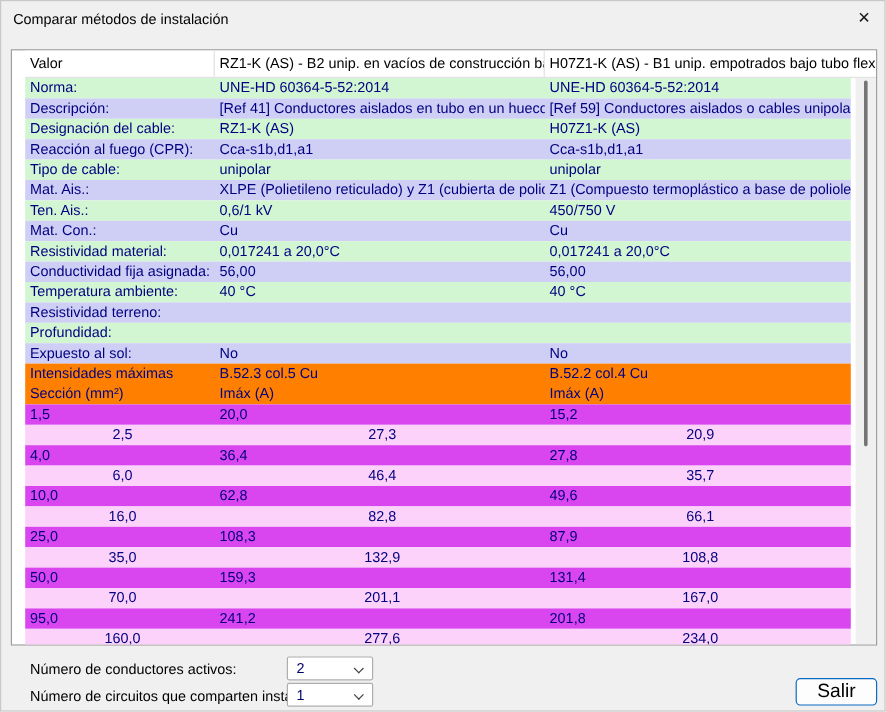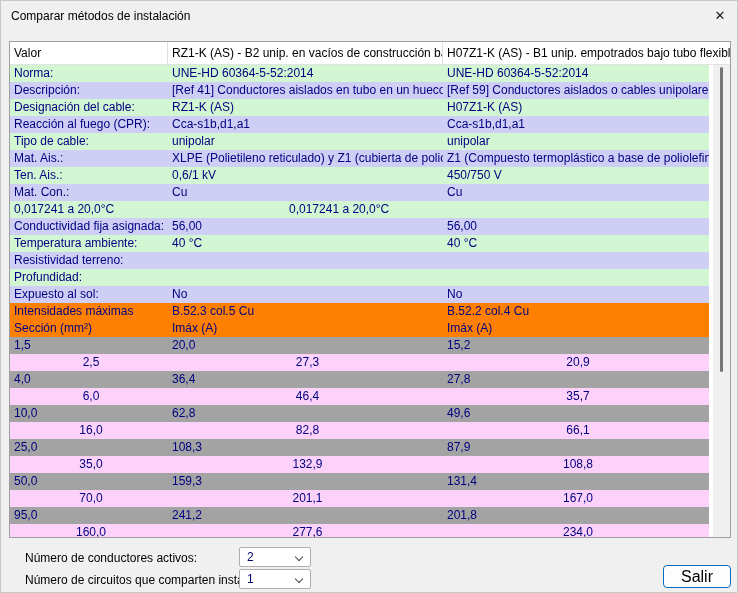--- a/index.html
+++ b/index.html
@@ -22,20 +22,21 @@
     display:flex; align-items:center; justify-content:center;
     font-size:13px; color:#1a1a1a; cursor:pointer;
   }
   
   .cmp-table {
     position:absolute; left:8px; top:40px;
     width:722px; height:497px;
     background:#fff;
     border:1px solid #9f9f9f;
     overflow:hidden;
+    padding-left:11px;
   }
   .thead {
     position:relative; z-index:2;
     display:flex; height:23px; line-height:23px;
     background:#fff; color:#000; font-size:12px;
     border-bottom:1px solid #e2e2e2;
     width:100%;
   }
   .thead .c0, .thead .c1 { border-right:1px solid #e0e0e0; }
   .tbody { width:calc(100% - 21px); }
@@ -43,21 +44,21 @@
     display:flex; height:17px; line-height:17px;
     font-size:12px; color:#000080;
   }
   .c { white-space:nowrap; overflow:hidden; }
   .c0 { width:158px; padding-left:4px; flex:none; }
   .c1 { width:275px; padding-left:4px; flex:none; }
   .c2 { flex:1; padding-left:4px; }
   .grn { background:#d2f5d2; }
   .lav { background:#cfcff6;justify-content:center; }
   .org { background:#ff8000; }
-  .ylw { background:#a3a3a3; }
+  .ylw { background:#d946ef; }
   .pnk { background:#fcd2fa;text-align:center; }
   
   .vscroll {
     position:absolute; top:23px; right:0; bottom:0; width:17px;
     background:#f0f0f0; z-index:3;
   }
   .vthumb {
     position:absolute; left:7px; top:2px;
     width:3px; height:305px;
     background:#757575; border-radius:2px;
@@ -136,20 +137,21 @@
         <span class="c c0">Ten. Ais.:</span>
         <span class="c c1">0,6/1 kV</span>
         <span class="c c2">450/750 V</span>
       </div>
       <div class="trow lav">
         <span class="c c0">Mat. Con.:</span>
         <span class="c c1">Cu</span>
         <span class="c c2">Cu</span>
       </div>
       <div class="trow grn">
+        <span class="c c0">Resistividad material:</span>
         <span class="c c1">0,017241 a 20,0°C</span>
         <span class="c c2">0,017241 a 20,0°C</span>
       </div>
       <div class="trow lav">
         <span class="c c0">Conductividad fija asignada:</span>
         <span class="c c1">56,00</span>
         <span class="c c2">56,00</span>
       </div>
       <div class="trow grn">
         <span class="c c0">Temperatura ambiente:</span>

